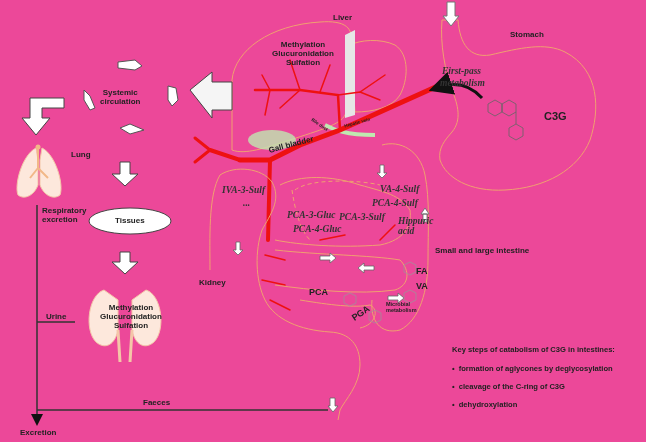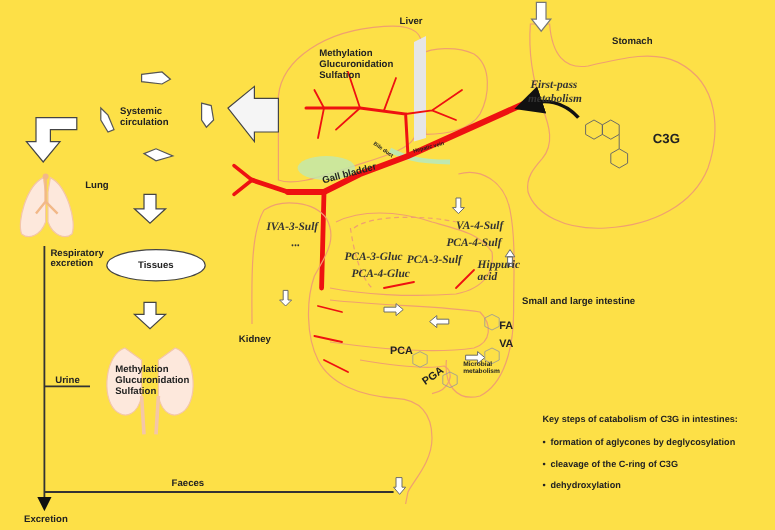--- a/index.html
+++ b/index.html
@@ -1,20 +1,20 @@
 <!DOCTYPE html>
 <html><head>
 <meta charset="utf-8">
 <style>
   html,body{margin:0;padding:0;background:#fff;}
-  #stage{position:relative;width:646px;height:442px;overflow:hidden;background:#fde047;font-family:"Liberation Sans",sans-serif;color:#222;}
+  #stage{position:relative;width:646px;height:442px;overflow:hidden;background:#ec4899;font-family:"Liberation Sans",sans-serif;color:#222;}
   svg{position:absolute;left:0;top:0;}
   .lbl{position:absolute;font-weight:bold;font-size:8px;color:#222;white-space:nowrap;line-height:1.15;}
   .it{position:absolute;font-family:"Liberation Serif",serif;font-style:italic;font-weight:bold;font-size:9.5px;color:#333;white-space:nowrap;}
-  .ctr{}
+  .ctr{text-align:center;}
   .keys{position:absolute;left:452px;top:345px;font-size:7.6px;font-weight:bold;color:#222;}
   .keys .kt{margin-bottom:10px;}
   .keys .ki{margin:0 0 9px 0;}
   .keys .ki:before{content:"\2022";margin-right:4px;}
 </style>
 </head>
 <body>
 
 <div id="stage">
 <svg width="646" height="442" viewBox="0 0 646 442">
@@ -166,21 +166,21 @@
 <div class="it" style="left:339px;top:212px;">PCA-3-Sulf</div>
 <div class="it" style="left:372px;top:198px;">PCA-4-Sulf</div>
 <div class="it" style="left:380px;top:184px;">VA-4-Sulf</div>
 <div class="it" style="left:398px;top:216px;">
   <div>Hippuric</div>
   <div>acid</div>
 </div>
 <div class="lbl" style="left:435px;top:246px;">Small and large intestine</div>
 <div class="lbl" style="left:416px;top:266px;font-size:9px;">FA</div>
 <div class="lbl" style="left:416px;top:281px;font-size:9px;">VA</div>
-<div class="lbl" style="left:325px;top:287px;font-size:9px;">PCA</div>
+<div class="lbl" style="left:309px;top:287px;font-size:9px;">PCA</div>
 <div class="lbl" style="left:351px;top:308px;font-size:9px;transform:rotate(-35deg);">PGA</div>
 <div class="lbl" style="left:386px;top:301px;font-size:5.5px;">
   <div>Microbial</div>
   <div>metabolism</div>
 </div>
 
 <div class="keys">
   <div class="kt">Key steps of catabolism of C3G in intestines:</div>
   <div class="ki">formation of aglycones by deglycosylation</div>
   <div class="ki">cleavage of the C-ring of C3G</div>

